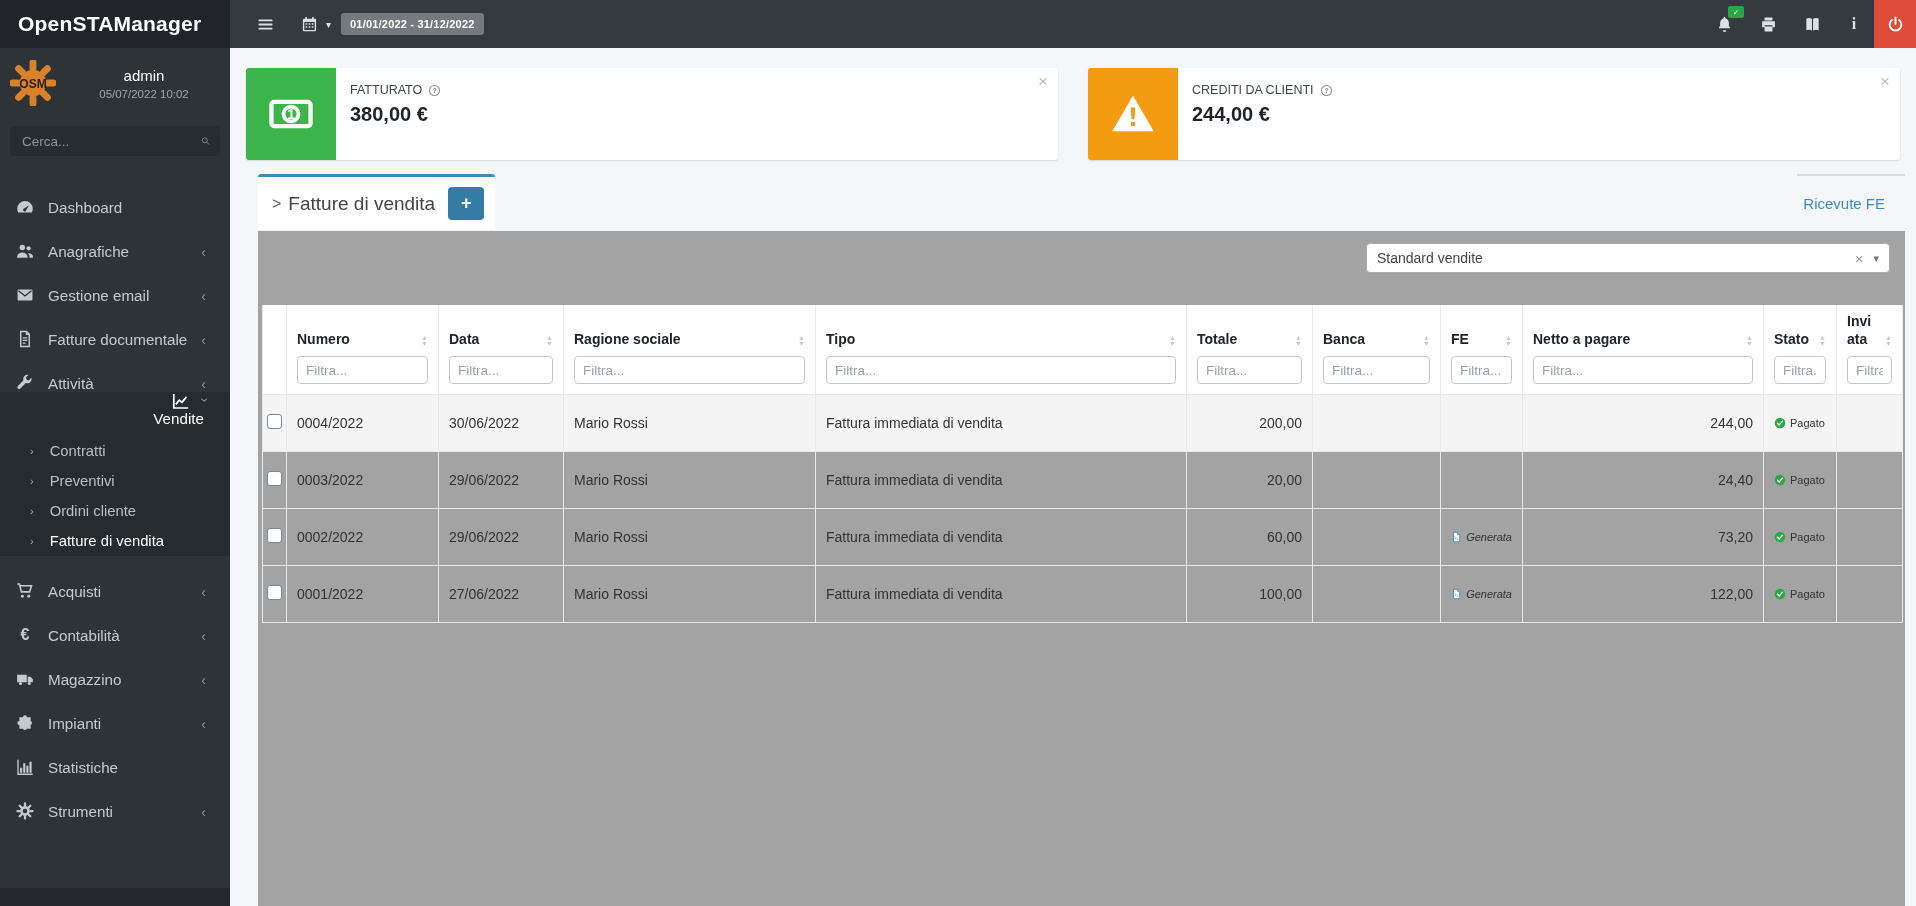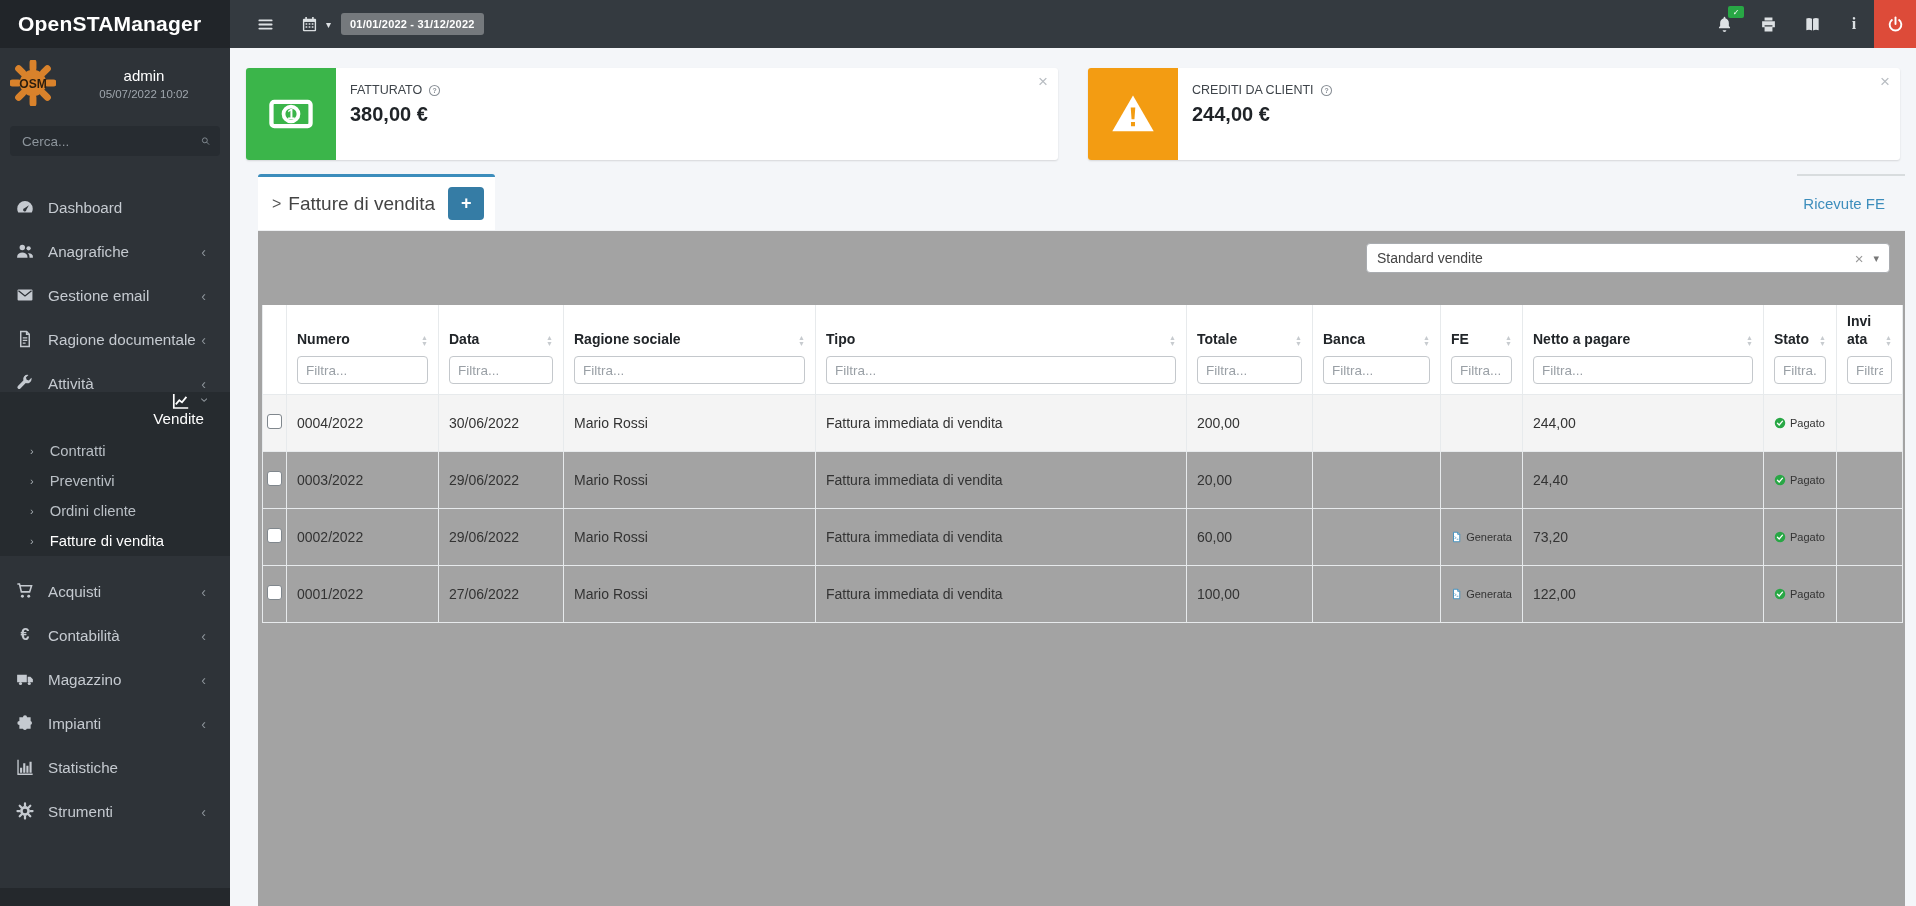--- a/index.html
+++ b/index.html
@@ -98,24 +98,24 @@
   thead th{border-top:none;vertical-align:bottom;padding:8px 10px 10px;text-align:left;background:#fff;}
   .th-label{font-weight:bold;color:#212529;position:relative;padding-right:14px;margin-bottom:8px;
     word-break:break-word;overflow-wrap:anywhere;line-height:1.25;}
   .sorts{position:absolute;right:0;bottom:1px;display:flex;flex-direction:column;color:#c7cbcf;font-size:7px;line-height:6px;cursor:pointer;}
   .filter{width:100%;height:28px;box-sizing:border-box;border:1px solid #c4c8cc;border-radius:4px;
     padding:0 8px;font-size:13.5px;color:#333;font-family:inherit;outline:none;}
   .filter::placeholder{color:#9aa0a6;}
   tbody td{padding:20px 10px;height:19px;}
   tbody tr{cursor:pointer;}
   tbody tr.hovered{background:#f4f4f4;}
-  td.num{text-align:left;}
+  td.num{text-align:right;}
   td.cbcell{text-align:center;padding:6px 0;}
   .cb{width:13px;height:13px;border:1.5px solid #80878d;border-radius:3px;display:inline-block;background:#fff;}
-  .fe-badge{display:flex;align-items:center;justify-content:center;gap:4px;font-size:11px;color:#333;}
+  .fe-badge{display:flex;align-items:center;justify-content:center;gap:4px;font-size:11px;color:#333;font-style:italic;}
   .fe-badge .ic{width:12px;height:12px;color:var(--primary,#3c8dbc);}
   .stato{display:flex;align-items:center;gap:4px;font-size:11px;color:#333;}
   .stato .ic{width:12px;height:12px;color:var(--badge,#28a745);}
 </style>
 </head>
 <body>
 
 <div class="app">
 
   <div class="navbar">
@@ -236,21 +236,21 @@
           <span class="chev">‹</span>
         </div>
         <div class="mi-row">
           <span class="mi">
               <svg viewBox="0 0 16 16" width="100%" height="100%" style="display:block">
                 <path d="M4.2 1.4h5.2l2.4 2.4v10.8H4.2z" fill="none" stroke="currentColor" stroke-width="1.3"></path>
                 <path d="M9.4 1.4v2.4h2.4" fill="none" stroke="currentColor" stroke-width="1.3"></path>
                 <path d="M6 7h4M6 9.3h4M6 11.6h2.5" stroke="currentColor" stroke-width="1.1"></path>
               </svg>
             </span>
-          <span>Ragione documentale</span>
+          <span>Fatture documentale</span>
           <span class="chev">‹</span>
         </div>
         <div class="mi-row">
           <span class="mi">
               <svg viewBox="0 0 16 16" width="100%" height="100%" style="display:block">
                 <path fill="currentColor" d="M13.9 4.3a3.9 3.9 0 0 1-5.2 3.7l-4.8 4.8a1.55 1.55 0 0 1-2.2-2.2l4.8-4.8a3.9 3.9 0 0 1 4.6-5l-2.3 2.3.7 1.9 1.9.7 2.3-2.3c.1.3.2.6.2.9z"></path>
               </svg>
             </span>
           <span>Attività</span>
           <span class="chev">‹</span>

